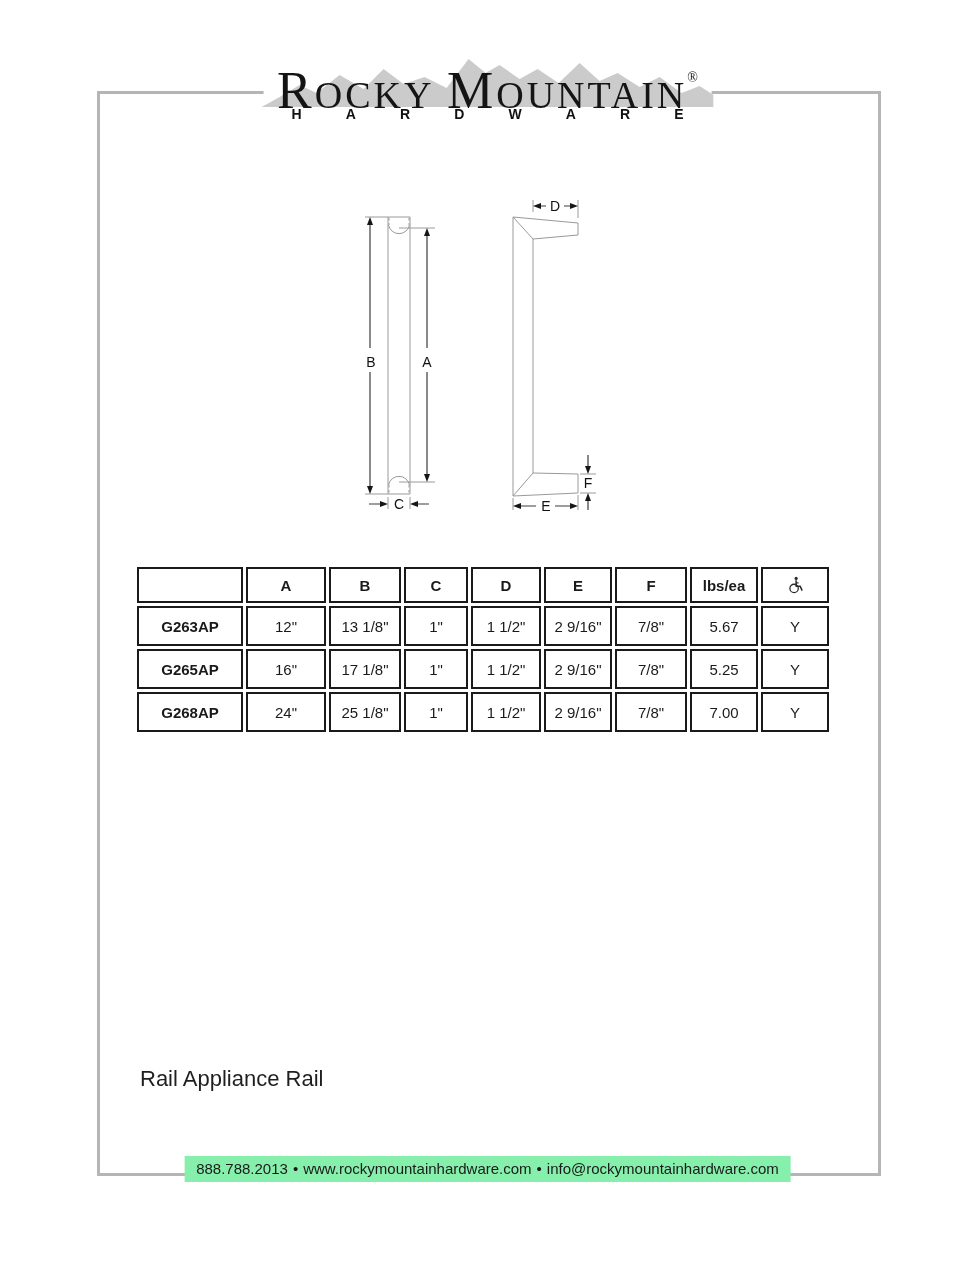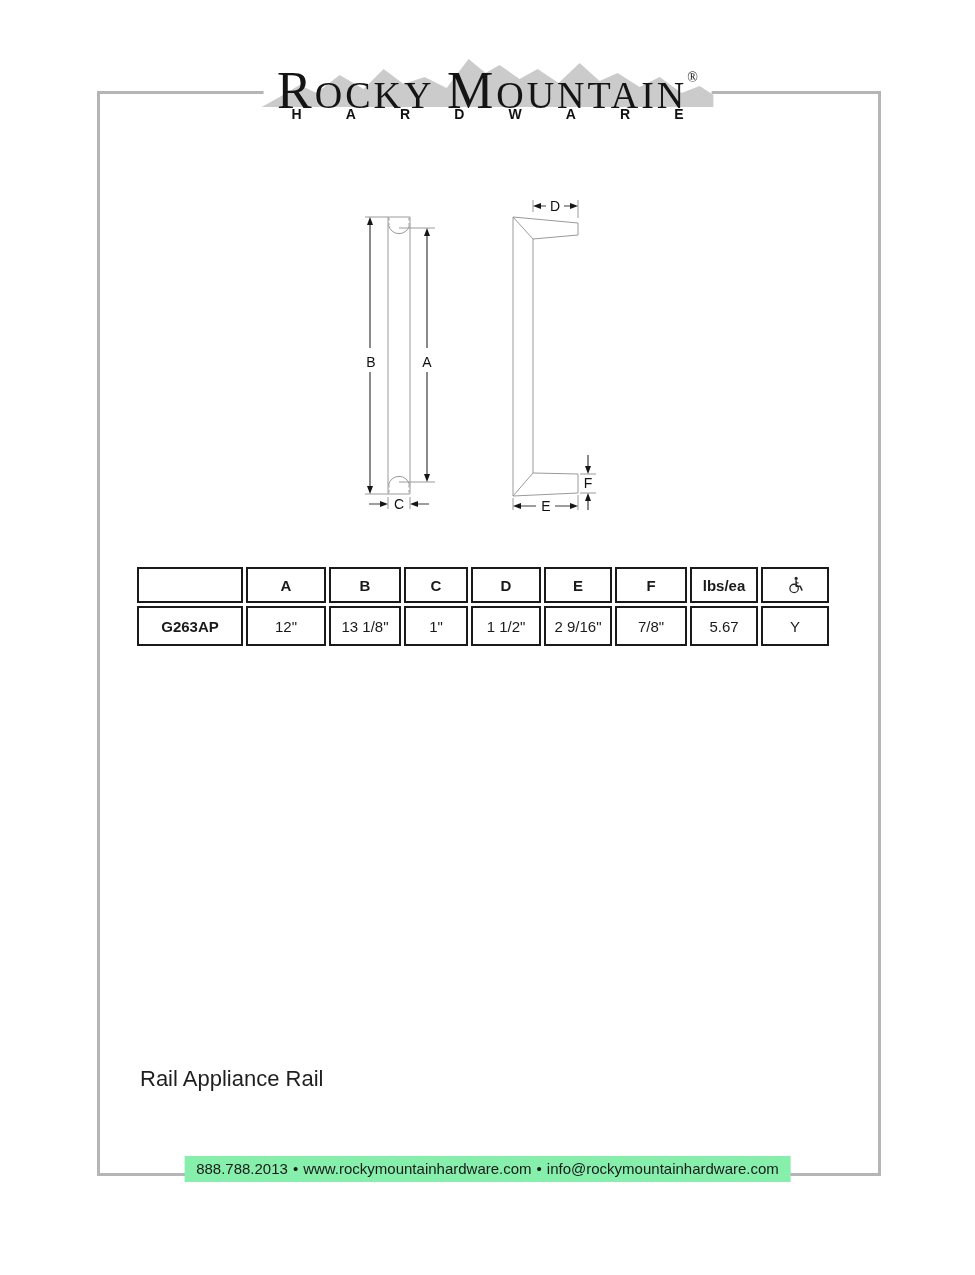--- a/index.html
+++ b/index.html
@@ -184,20 +184,42 @@
       <td class="model-cell">G263AP</td>
       <td>12"</td>
       <td>13 1/8"</td>
       <td>1"</td>
       <td>1 1/2"</td>
       <td>2 9/16"</td>
       <td>7/8"</td>
       <td>5.67</td>
       <td>Y</td>
     </tr>
+    <tr>
+      <td class="model-cell">G265AP</td>
+      <td>16"</td>
+      <td>17 1/8"</td>
+      <td>1"</td>
+      <td>1 1/2"</td>
+      <td>2 9/16"</td>
+      <td>7/8"</td>
+      <td>5.25</td>
+      <td>Y</td>
+    </tr>
+    <tr>
+      <td class="model-cell">G268AP</td>
+      <td>24"</td>
+      <td>25 1/8"</td>
+      <td>1"</td>
+      <td>1 1/2"</td>
+      <td>2 9/16"</td>
+      <td>7/8"</td>
+      <td>7.00</td>
+      <td>Y</td>
+    </tr>
   </tbody>
     </table>
 </div>
 
 <div class="product-title">Rail Appliance Rail</div>
 
 <div class="footer">
   <span>888.788.2013</span><span class="sep">•</span><span>www.rockymountainhardware.com</span><span class="sep">•</span><span>info@rockymountainhardware.com</span>
 </div>
 

